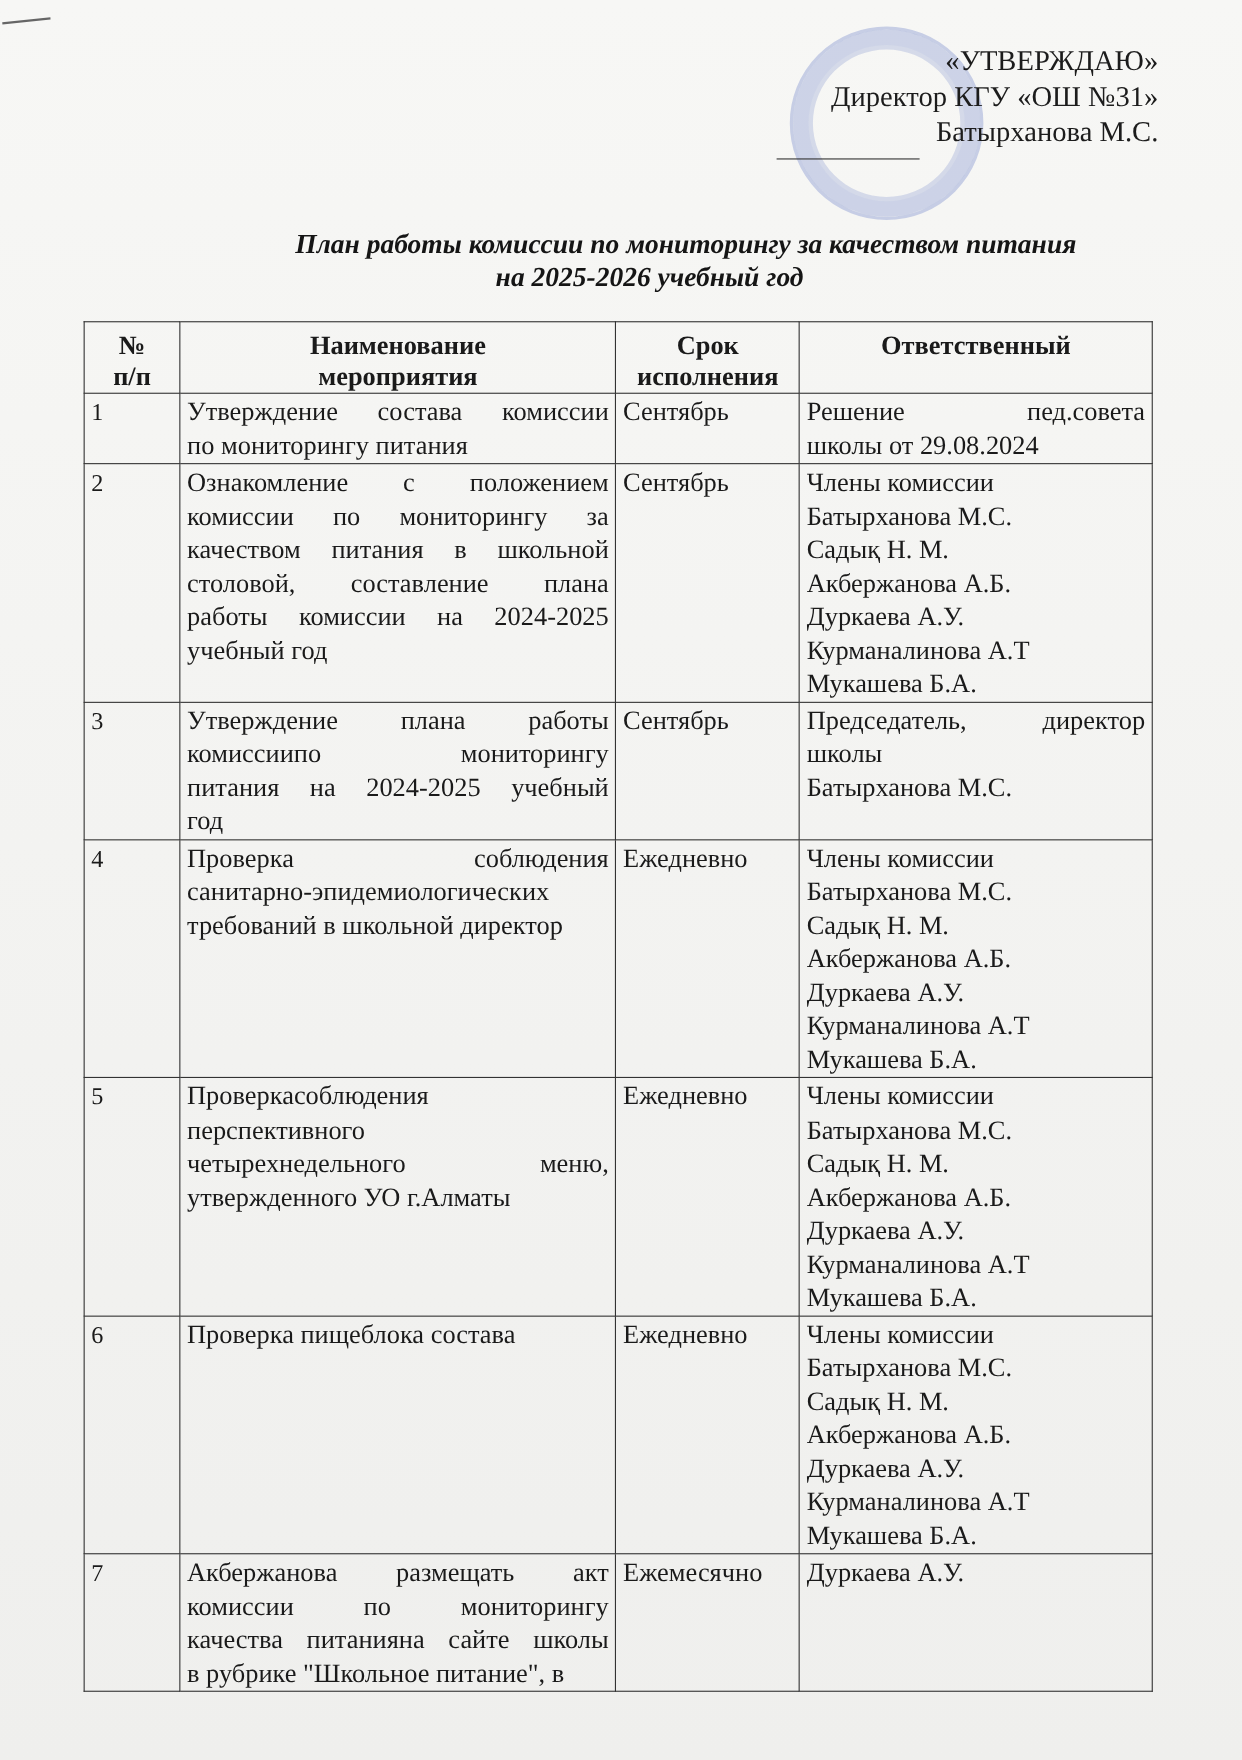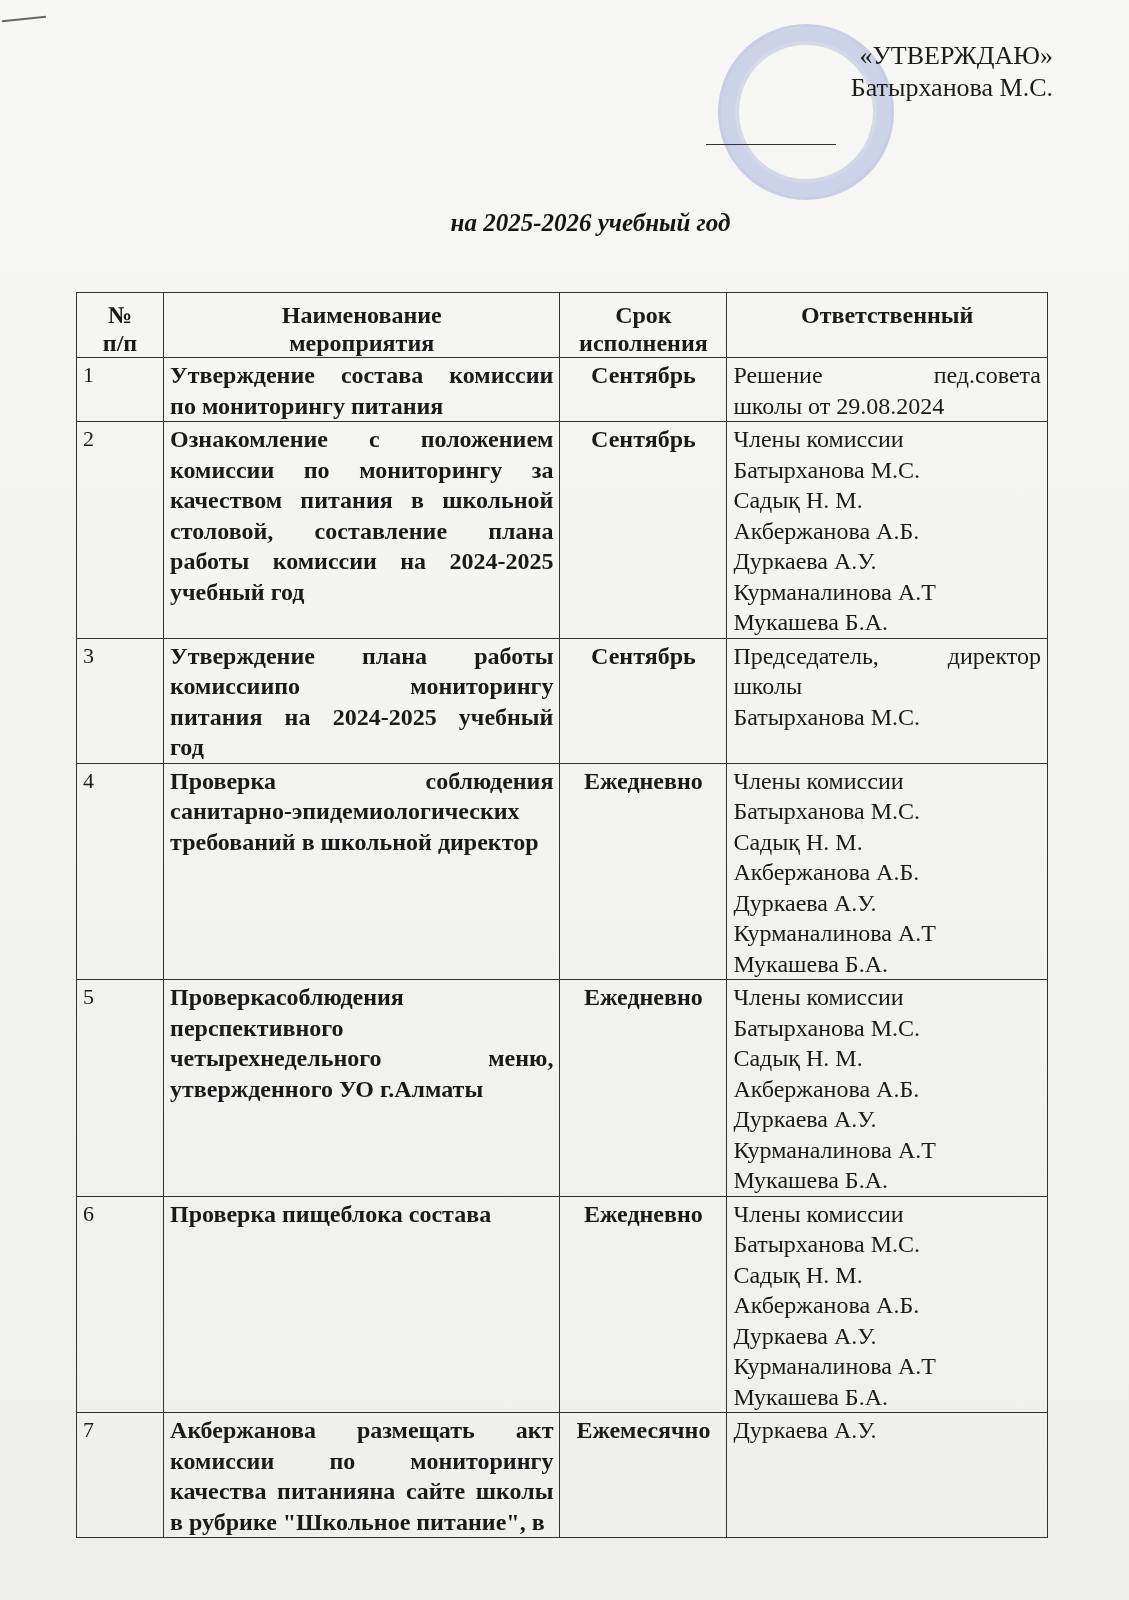--- a/index.html
+++ b/index.html
@@ -41,45 +41,47 @@
   table.plan {
     position: absolute; left: 76px; top: 292px; width: 972px;
     border-collapse: collapse; font-size: 24px; line-height: 30.5px;
   }
   table.plan td, table.plan th {
     border: 1.5px solid #333; vertical-align: top; padding: 2px 6px 0 6px;
   }
   table.plan th { font-weight: bold; text-align: center; line-height: 28px; padding-top: 8px; }
   .c-num { width: 72px; }
   .c-name { width: 374px; }
-  .c-term { width: 150px; text-align: center; font-weight: bold; }
+  .c-term { width: 150px; text-align: left; }
   .c-resp { width: 300px; }
   td.c-num { padding-left: 6px; font-size: 22px; }
-  td.c-name { text-align: justify; text-align-last: auto; font-weight: bold; }
+  td.c-name { text-align: justify; text-align-last: auto; }
   .just-line { display: block; text-align: justify; text-align-last: justify; }
   .plain-line { display: block; }
   .resp-line { display: block; }
   tr.r1 td { height: 58px; }
   tr.r7 td { height: 122px; }
 </style>
 </head>
 <body>
 
 <div class="page">
   <div class="corner-mark"></div>
 
   <div class="stamp"></div>
   <div class="sign-line"></div>
 
   <div class="approve">
     <div>«УТВЕРЖДАЮ»</div>
+    <div>Директор  КГУ «ОШ №31»</div>
     <div>Батырханова М.С.</div>
   </div>
 
   <div class="title">
+    <div class="l1">План работы комиссии по мониторингу  за качеством питания</div>
     <div class="l2">на 2025-2026 учебный год</div>
   </div>
 
   <table class="plan">
     <thead>
       <tr>
         <th class="c-num">
           <span class="resp-line">№</span>
           <span class="resp-line">п/п</span>
         </th>

